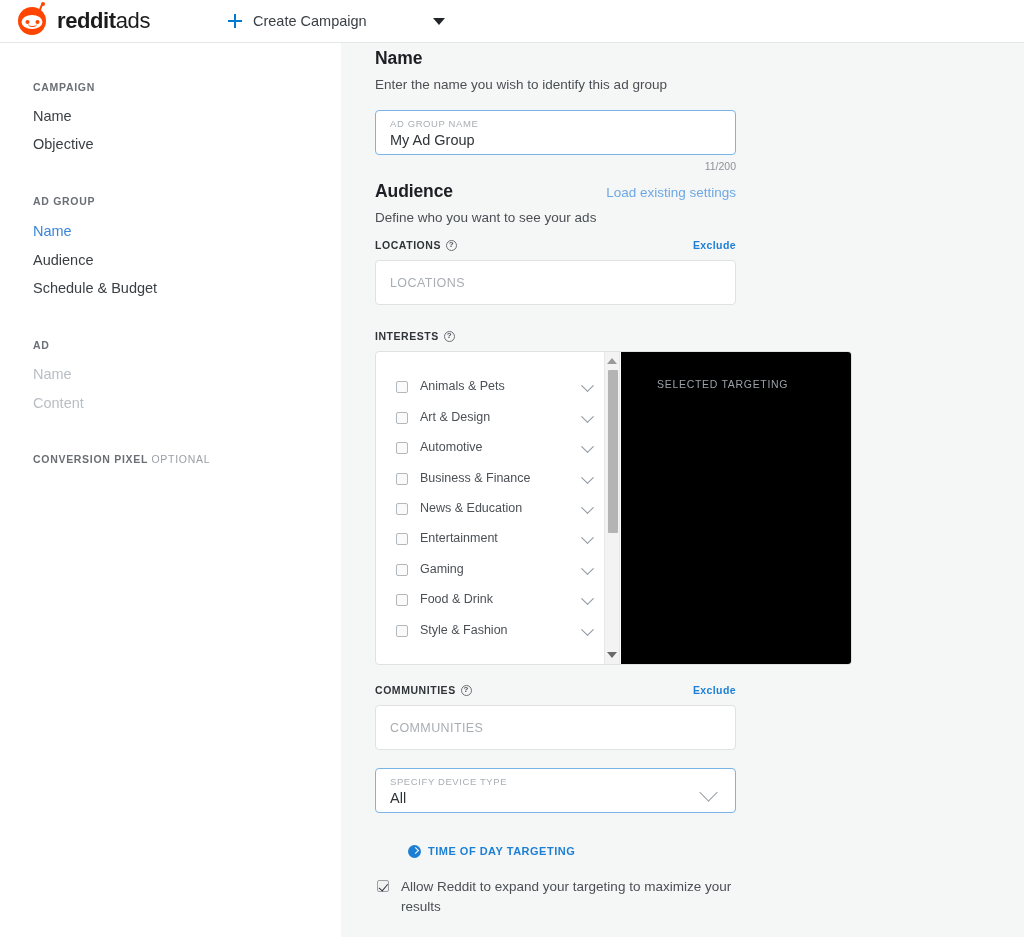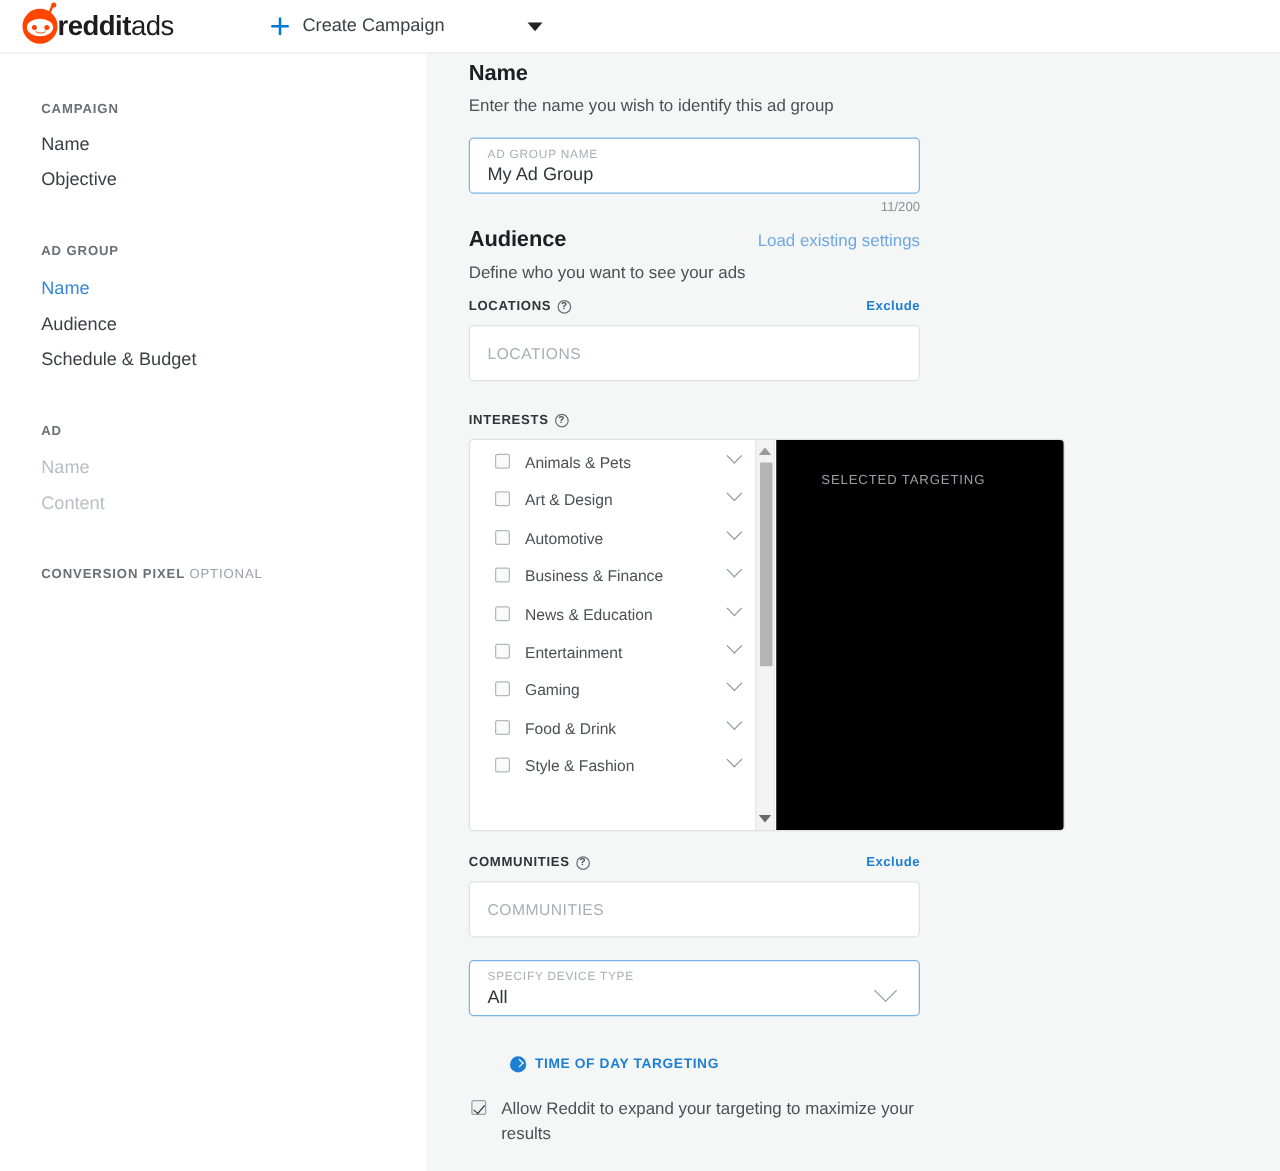--- a/index.html
+++ b/index.html
@@ -39,21 +39,21 @@
   }
   .reddit-logo .ant {
     position: absolute; top: -3px; right: 4px; width: 1.6px; height: 6px;
     background: #ff4500; transform: rotate(22deg);
   }
   .reddit-logo .ant-dot {
     position: absolute; top: -5px; right: 1px; width: 4px; height: 4px;
     background: #ff4500; border-radius: 50%;
   }
   .brand-text {
-    font-size: 22px; letter-spacing: -0.4px;
+    margin-left: 11px; font-size: 22px; letter-spacing: -0.4px;
     color: #1c1c1c; font-weight: 400;
   }
   .brand-text .bold { font-weight: 700; }
 
   .create-campaign {
     display: flex; align-items: center; margin-left: 78px; cursor: pointer;
   }
   .plus-icon {
     position: relative; width: 14px; height: 14px; flex: none; margin-right: 11px;
   }
@@ -169,21 +169,21 @@
   .interests-wrap {
     width: 477px; height: 314px; background: #ffffff;
     border: 1px solid #dfe1e3; border-radius: 4px;
     display: flex; position: relative; overflow: hidden;
   }
   .interests-list {
     width: 228px; height: 100%; position: relative; overflow: hidden;
     padding-top: 11px;
   }
   .interest-row {
-    display: flex; align-items: flex-start; height: 30.4px;
+    display: flex; align-items: flex-end; height: 30.4px;
     padding-left: 20px; padding-right: 10px; cursor: pointer;
   }
   .cb {
     width: 12px; height: 12px; flex: none;
     border: 1px solid #b3b8bd; border-radius: 2px;
     background: #fafafa; margin-right: 12px; position: relative;
   }
   .interest-label {
     font-size: 12.5px; color: #4b5055; flex: 1;
   }

